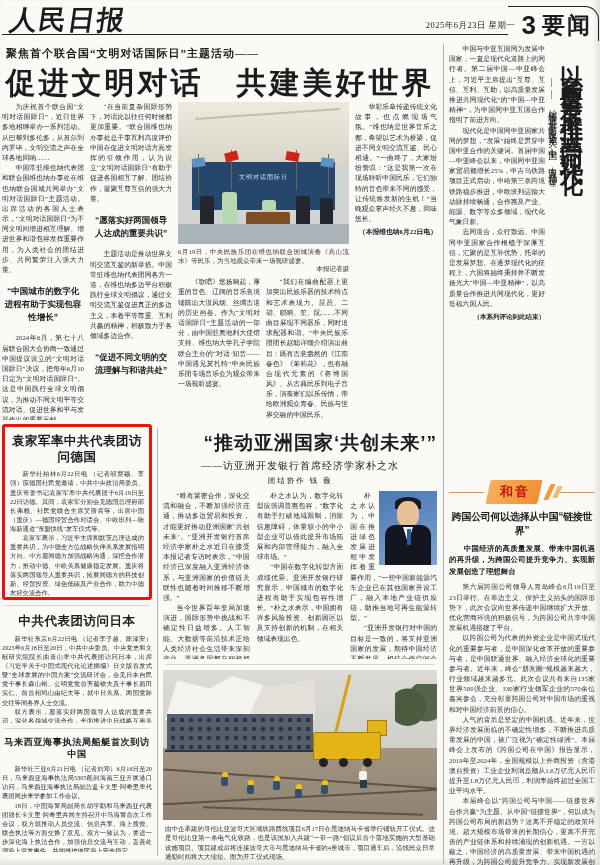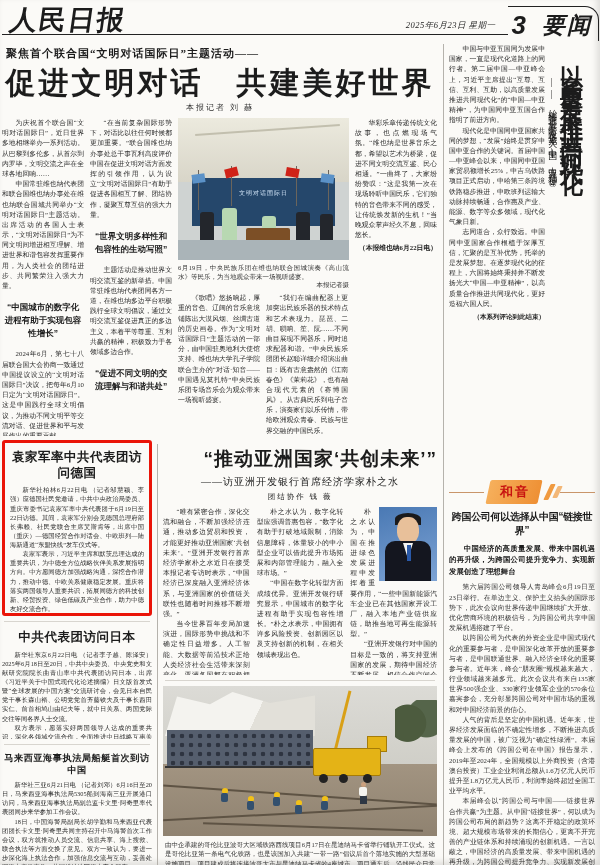--- a/index.html
+++ b/index.html
@@ -6,21 +6,21 @@
   .page{position:relative;width:600px;height:865px;margin:0 auto;background:#fbfaf7;
         font-family:"Liberation Serif","DejaVu Serif",serif;color:#1c1c1c;overflow:hidden;
         box-shadow:inset -3px -3px 6px rgba(0,0,0,.12);}
   
   .hdr{position:relative;height:40px;}
   .masthead{position:absolute;left:10px;top:2px;font-size:27px;font-weight:bold;
             transform:skewX(-8deg);letter-spacing:2px;font-family:"Liberation Serif",serif;}
   .hdr-rule{position:absolute;left:2px;top:34px;width:506px;height:0;border-top:1.5px solid #222;}
   .hdr-corner{position:absolute;left:508px;top:6px;width:90px;height:34px;
               border-top:1.5px solid #222;border-right:1.5px solid #222;border-top-right-radius:14px;}
-  .hdr-right{position:absolute;right:8px;top:10px;display:flex;align-items:center;gap:16px;font-style:italic;}
+  .hdr-right{position:absolute;right:8px;top:10px;display:flex;align-items:center;gap:6px;}
   .hdr-date{font-size:8.5px;color:#222;letter-spacing:.5px;}
   .hdr-page{font-size:26px;font-weight:bold;font-family:"Liberation Sans",sans-serif;}
   .hdr-sec{font-size:23px;font-weight:bold;letter-spacing:2px;font-family:"Liberation Sans",sans-serif;}
   
   .content{display:flex;padding:0 2px;}
   .left-main{width:436px;}
   .vdiv{width:1px;background:#b5b2ac;margin:4px 5px 6px 5px;}
   .right-col{width:146px;padding-top:4px;}
   
   .kicker{font-size:11px;font-weight:bold;padding:6px 0 2px 4px;letter-spacing:1px;}
@@ -145,31 +145,30 @@
       <span class="hdr-sec">要闻</span>
     </div>
   </div>
 
   <div class="content">
     <div class="left-main">
 
       <div>
         <div class="kicker">聚焦首个联合国“文明对话国际日”主题活动——</div>
         <div class="bigtitle">促进文明对话　共建美好世界</div>
-        <div class="byline">本报记者 刘 赫</div>
         <div class="topcols">
           <div class="tcol">
             <p class="t">为庆祝首个联合国“文明对话国际日”，近日世界多地相继举办一系列活动。从巴黎到多伦多，从首尔到内罗毕，文明交流之声在全球各地回响……</p>
             <p class="t">中国常驻维也纳代表团和联合国维也纳办事处在维也纳联合国城共同举办“文明对话国际日”主题活动。出席活动的各国人士表示，“文明对话国际日”为不同文明间增进相互理解、增进世界和谐包容发挥重要作用，为人类社会的团结进步、共同繁荣注入强大力量。</p>
             <div class="subhead">“中国城市的数字化进程有助于实现包容性增长”</div>
             <p class="t">2024年6月，第七十八届联合国大会协商一致通过中国提议设立的“文明对话国际日”决议，把每年6月10日定为“文明对话国际日”。这是中国践行全球文明倡议，为推动不同文明平等交流对话、促进世界和平与发展作出的重要贡献。</p>
           </div>
           <div class="tcol">
             <p class="t">“在当前复杂国际形势下，对话比以往任何时候都更加重要。”联合国维也纳办事处总干事瓦利高度评价中国在促进文明对话方面发挥的引领作用，认为设立“文明对话国际日”有助于促进各国相互了解、团结协作，凝聚互尊互信的强大力量。</p>
-            <div class="subhead">“世界文明多样性和包容性的生动写照”</div>
+            <div class="subhead">“愿落实好两国领导人达成的重要共识”</div>
             <p class="t">主题活动是推动世界文明交流互鉴的新举措。中国常驻维也纳代表团同各方一道，在维也纳多边平台积极践行全球文明倡议，通过文明交流互鉴促进真正的多边主义，本着平等尊重、互利共赢的精神，积极致力于各领域多边合作。</p>
             <div class="subhead">“促进不同文明的交流理解与和谐共处”</div>
           </div>
           <div class="midblock">
             <div class="photo1">
               <div class="p1-ceil"></div>
               <div class="p1-beam"></div>
               <div class="p1-back"></div>
               <div class="p1-backtext">文明对话国际日</div>
               <div class="pole" style="left:20px;top:52px"></div>

